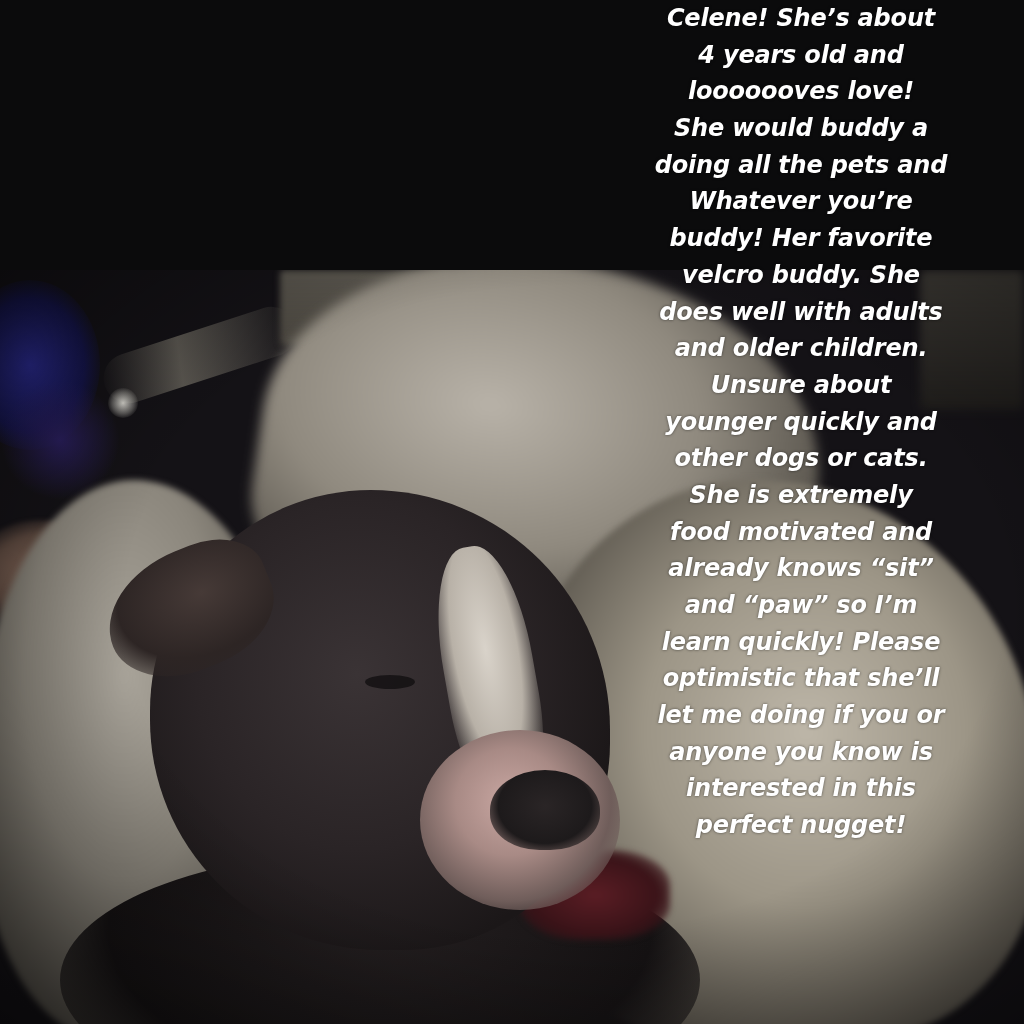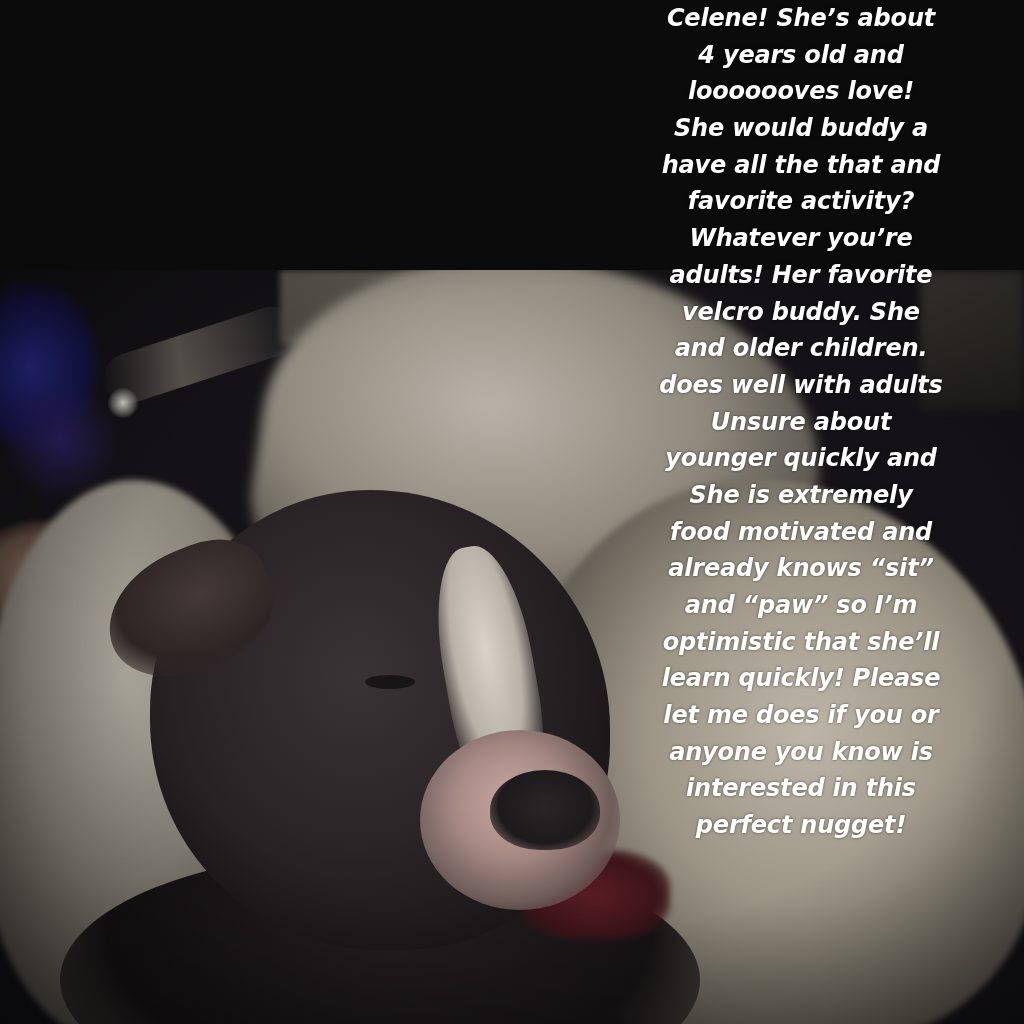--- a/index.html
+++ b/index.html
@@ -60,33 +60,33 @@
     <div class="blob" id="dog-nose"></div>
     <div class="blob" id="dog-eye"></div>
     <div id="vignette"></div>
   </div>
 
   <div id="caption">
     <span class="line">Celene! She’s about</span>
     <span class="line">4 years old and</span>
     <span class="line">looooooves love!</span>
     <span class="line">She would buddy a</span>
-    <span class="line">have all the that and</span>
-    <span class="line">favorite activity?</span>
+    <span class="line">doing all the pets and</span>
     <span class="line">Whatever you’re</span>
-    <span class="line">adults! Her favorite</span>
+    <span class="line">buddy! Her favorite</span>
     <span class="line">velcro buddy. She</span>
+    <span class="line">does well with adults</span>
     <span class="line">and older children.</span>
-    <span class="line">does well with adults</span>
     <span class="line">Unsure about</span>
     <span class="line">younger quickly and</span>
+    <span class="line">other dogs or cats.</span>
     <span class="line">She is extremely</span>
     <span class="line">food motivated and</span>
     <span class="line">already knows “sit”</span>
     <span class="line">and “paw” so I’m</span>
+    <span class="line">learn quickly! Please</span>
     <span class="line">optimistic that she’ll</span>
-    <span class="line">learn quickly! Please</span>
-    <span class="line">let me does if you or</span>
+    <span class="line">let me doing if you or</span>
     <span class="line">anyone you know is</span>
     <span class="line">interested in this</span>
     <span class="line">perfect nugget!</span>
   </div>
 </div>
 
 </body></html>

